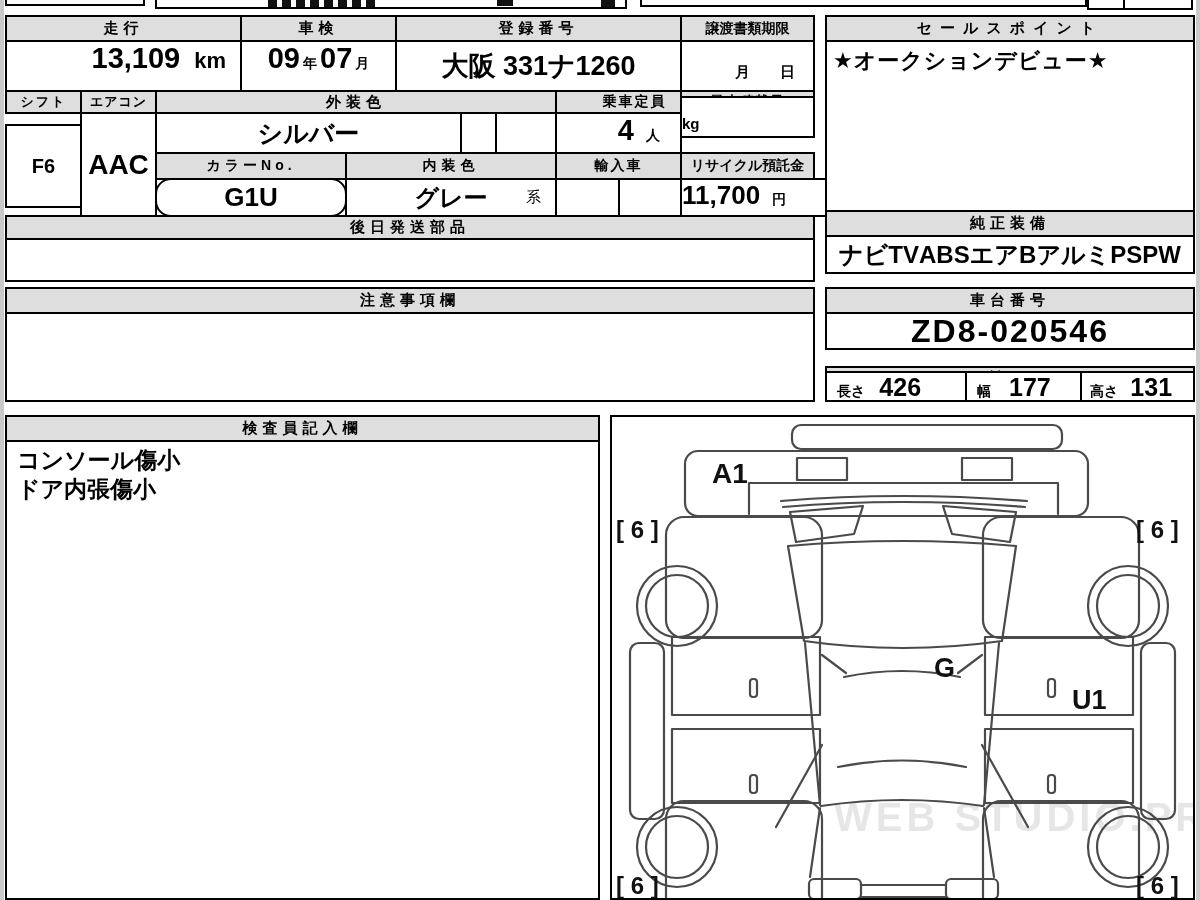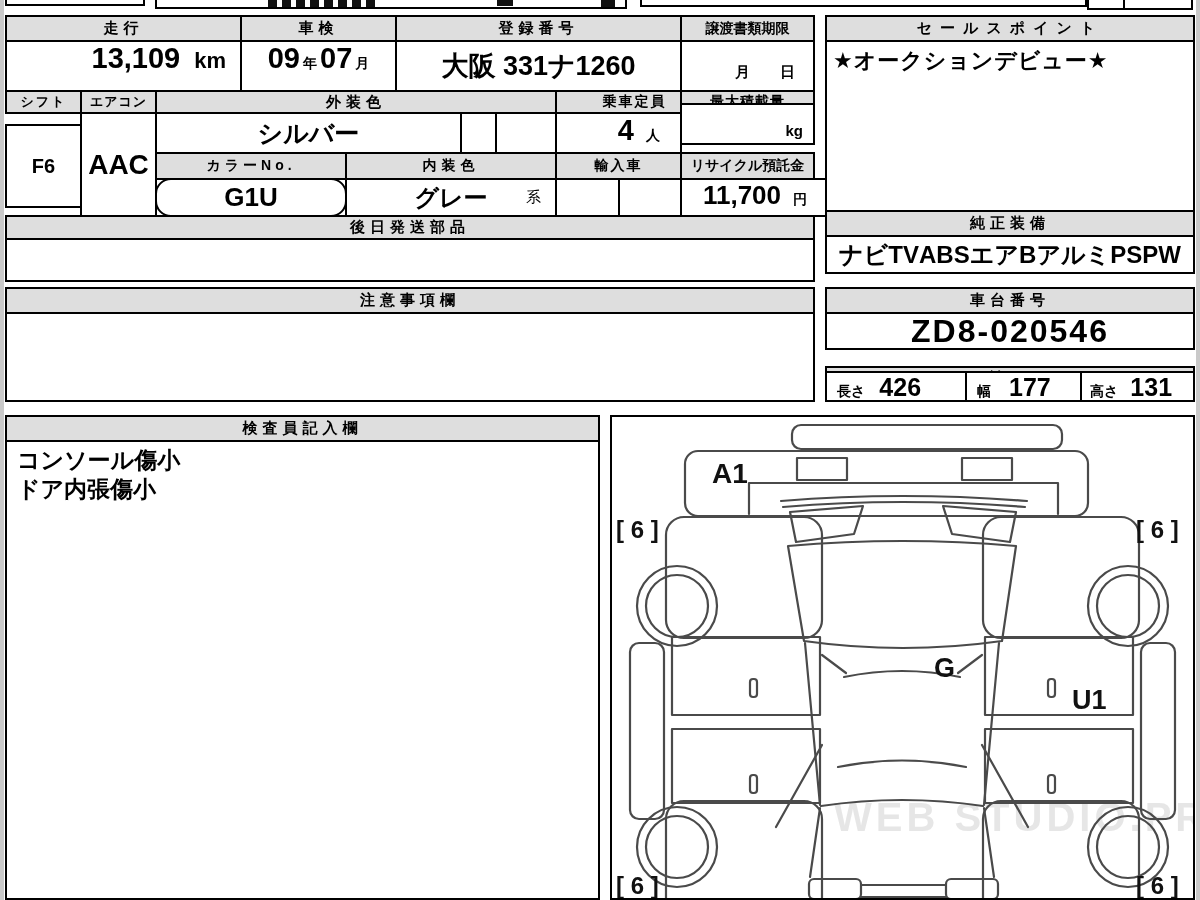--- a/index.html
+++ b/index.html
@@ -63,37 +63,37 @@
 
   <div class="cell val" style="left:5px;top:124px;width:77px;height:84px;font-size:20px;">F6</div>
   <div class="cell val" style="left:80px;top:112px;width:77px;height:105px;font-size:28px;">AAC</div>
 
   <div class="cell val" style="left:155px;top:112px;width:307px;height:42px;font-size:25px;">シルバー</div>
   <div class="cell" style="left:495px;top:112px;width:62px;height:42px;"></div>
   <div class="cell val base" style="left:555px;top:112px;width:127px;height:42px;justify-content:flex-end;padding-right:20px;gap:12px;">
     <span style="font-size:29px;">4</span>
     <span class="unit">人</span>
   </div>
-  <div class="cell" style="left:680px;top:103px;width:135px;height:42px;display:flex;align-items:flex-end;justify-content:flex-end;padding:0 10px 4px 0;font-size:15px;font-weight:600;">
+  <div class="cell" style="left:680px;top:96px;width:135px;height:42px;display:flex;align-items:flex-end;padding:0 10px 4px 0;font-size:15px;font-weight:600;">
     <span>kg</span>
   </div>
 
   <div class="cell hdr f14" style="left:155px;top:152px;width:192px;height:28px;letter-spacing:4px;">カラーNo.</div>
   <div class="cell hdr f14" style="left:345px;top:152px;width:212px;height:28px;">内装色</div>
   <div class="cell hdr f14 ls2" style="left:555px;top:152px;width:127px;height:28px;">輸入車</div>
   <div class="cell hdr f14 ls0" style="left:680px;top:152px;width:135px;height:28px;">リサイクル預託金</div>
 
   <div class="cell val" style="left:155px;top:178px;width:192px;height:39px;font-size:26px;border-radius:16px;">G1U</div>
   <div class="cell val" style="left:345px;top:178px;width:212px;height:39px;font-size:24px;">
     <span>グレー</span>
     <span style="position:absolute;right:14px;font-size:15px;font-weight:400;">系</span>
   </div>
   <div class="cell" style="left:555px;top:178px;width:65px;height:39px;"></div>
   <div class="cell" style="left:618px;top:178px;width:64px;height:39px;"></div>
-  <div class="cell val base" style="left:680px;top:178px;width:156px;height:39px;justify-content:center;padding-right:6px;gap:12px;">
+  <div class="cell val base" style="left:680px;top:178px;width:156px;height:39px;justify-content:flex-start;padding-right:6px;gap:12px;">
     <span style="font-size:26px;">11,700</span>
     <span class="unit">円</span>
   </div>
 
   <div class="cell hdr" style="left:5px;top:215px;width:810px;height:25px;">後日発送部品</div>
   <div class="cell" style="left:5px;top:238px;width:810px;height:44px;"></div>
 
   <div class="cell hdr" style="left:5px;top:287px;width:810px;height:27px;">注意事項欄</div>
   <div class="cell" style="left:5px;top:312px;width:810px;height:90px;"></div>
 

